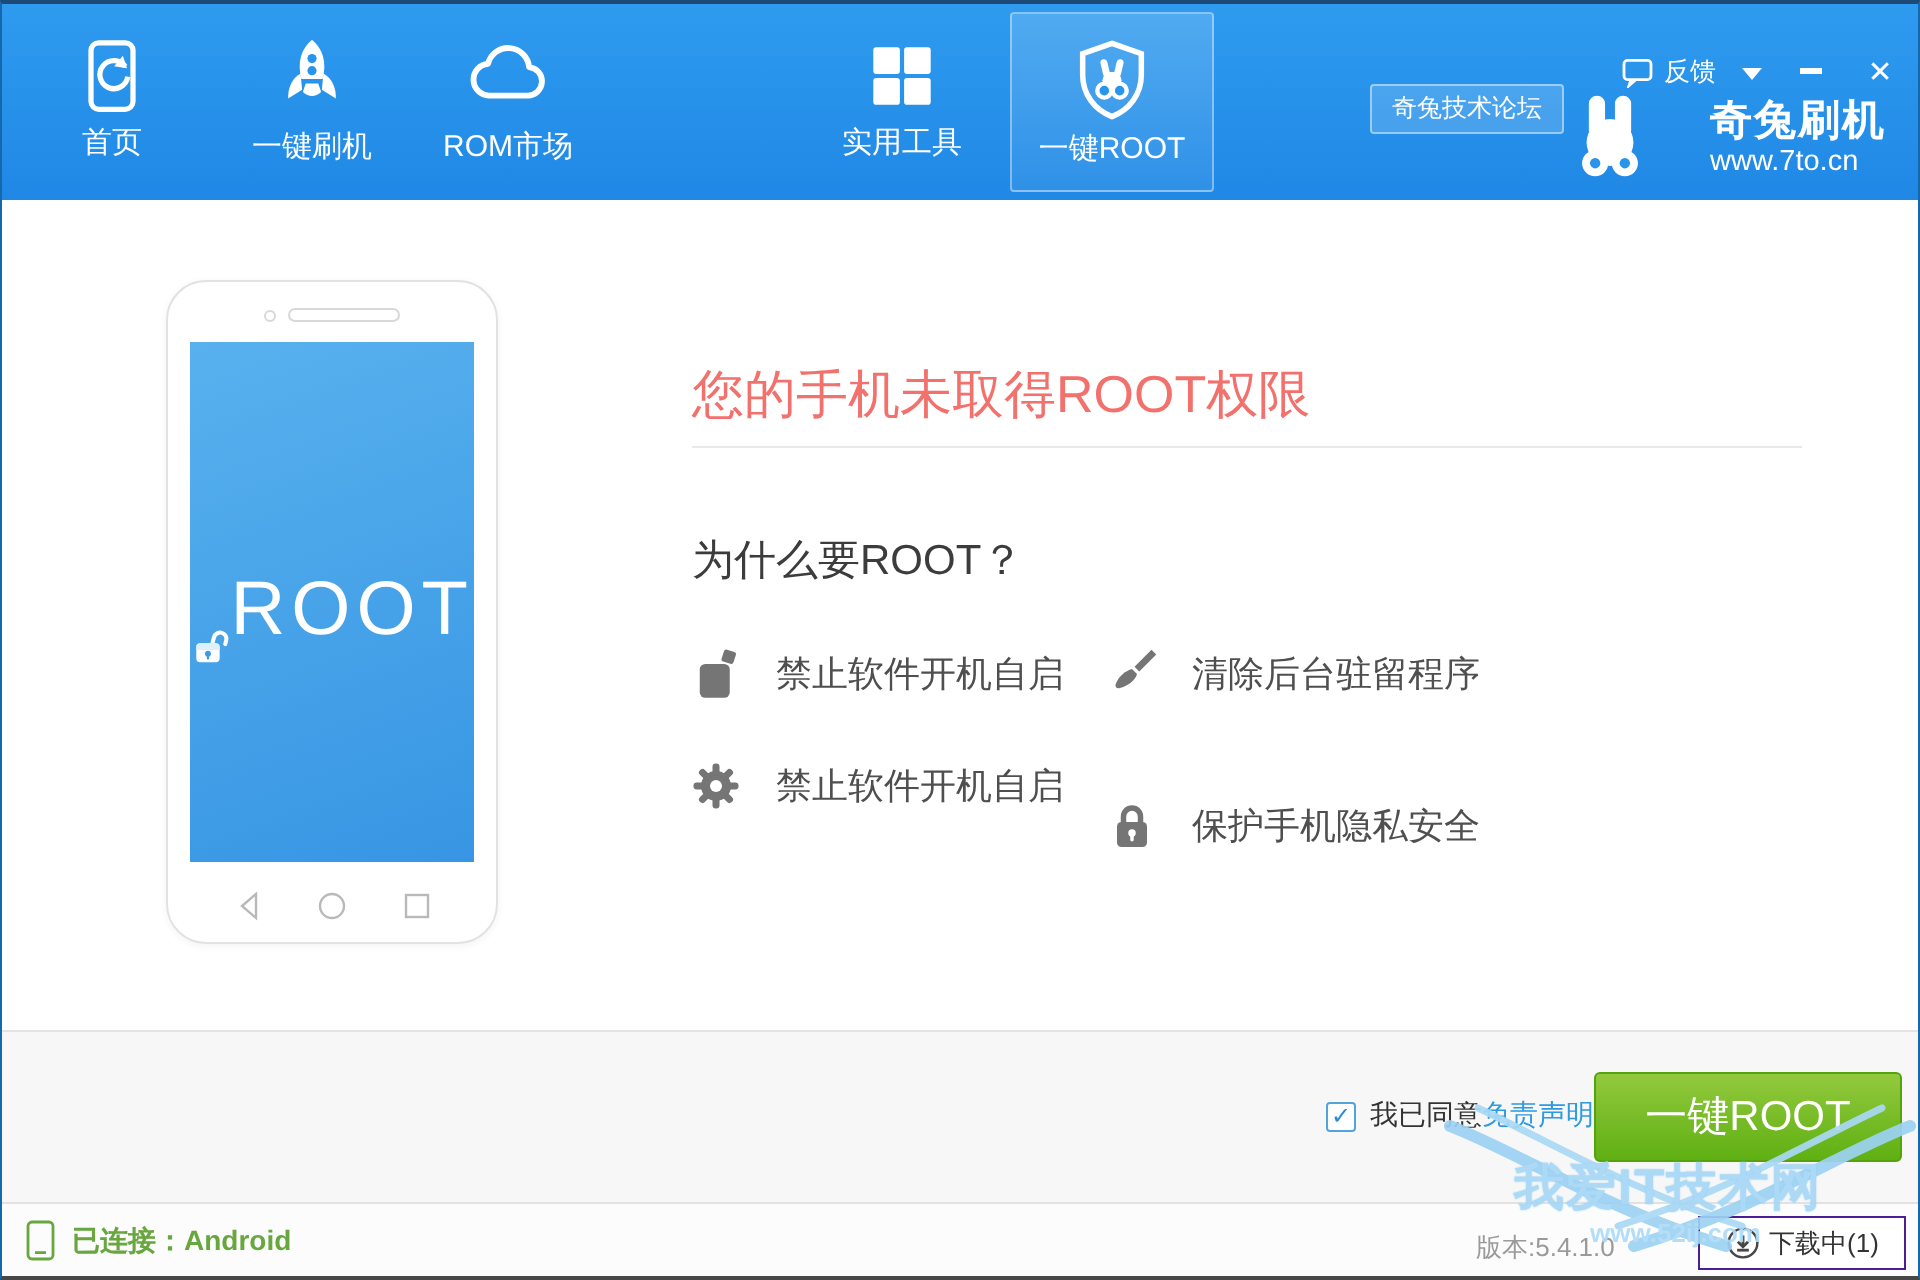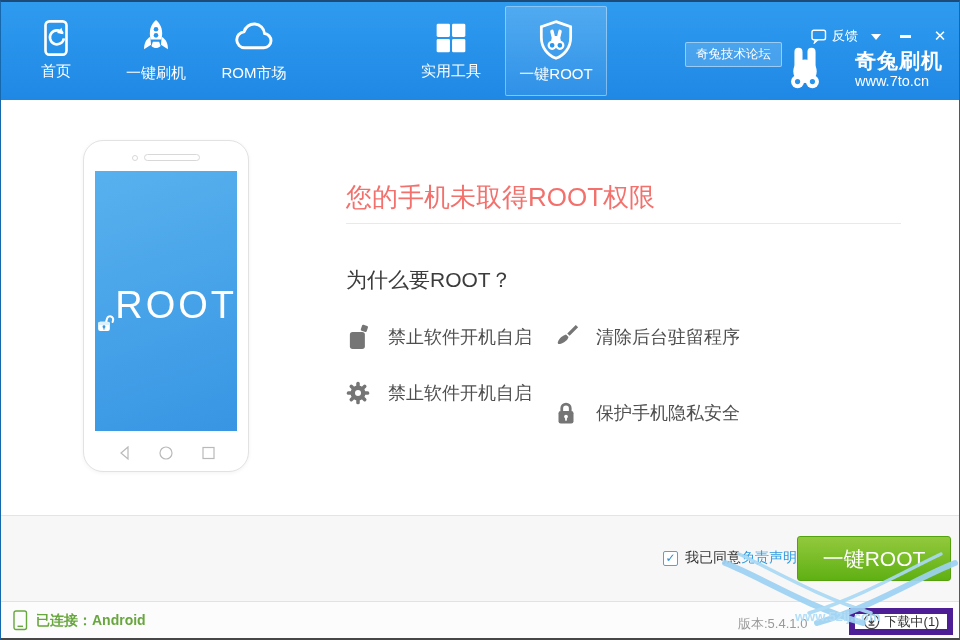--- a/index.html
+++ b/index.html
@@ -58,21 +58,21 @@
   .start-btn{position:absolute;left:796px;top:534px;width:154px;height:45px;
     background:linear-gradient(#93c93d,#5fb013);border:1px solid #54a30c;border-radius:3px;
     color:#fff;font-size:21px;text-align:center;line-height:43px;cursor:pointer;}
   
   .status-bar{position:absolute;left:0;right:0;top:599px;bottom:0;background:#fcfcfc;
     border-top:1px solid #e2e2e2;}
   .conn{position:absolute;left:12px;top:608px;display:flex;align-items:center;gap:8px;
     color:#68a63e;font-size:14px;font-weight:600;}
   .version{position:absolute;left:737px;top:613px;color:#9a9a9a;font-size:13px;}
   .download-btn{position:absolute;left:848px;top:606px;width:104px;height:27px;background:#fff;
-    border:6px solid #4c1d95;display:flex;align-items:center;justify-content:center;gap:5px;
+    border:1px solid #4c1d95;display:flex;align-items:center;justify-content:center;gap:5px;
     font-size:13px;color:#333;cursor:pointer;}
   
   .watermark{position:absolute;left:718px;top:545px;width:242px;height:95px;
     pointer-events:none;z-index:40;opacity:.92;}
   .wm-title{position:absolute;left:38px;top:30px;font-size:25px;font-weight:bold;color:#a6d8f6;
     letter-spacing:1px;white-space:nowrap;text-shadow:0 0 1px #8cc9ef;}
   .wm-url{position:absolute;left:76px;top:62px;font-size:13px;font-weight:bold;color:#aedcf7;}
   .wm-wings{position:absolute;left:0;top:0;}
 </style>
 </head>
@@ -260,16 +260,17 @@
     <span>下载中(1)</span>
   </div>
 
   <div class="watermark">
     <svg class="wm-wings" width="242" height="95" viewBox="0 0 242 95" fill="none" stroke-linecap="round">
       <path d="M6 16 C 42 30, 84 58, 144 76" stroke="#9dd2f3" stroke-width="6"></path>
       <path d="M20 7 C 56 24, 100 50, 152 66" stroke="#a9d9f5" stroke-width="3.5"></path>
       <path d="M236 16 C 200 30, 158 58, 98 76" stroke="#9dd2f3" stroke-width="6"></path>
       <path d="M222 7 C 186 24, 142 50, 90 66" stroke="#a9d9f5" stroke-width="3.5"></path>
     </svg>
+    <div class="wm-title">我爱IT技术网</div>
     <div class="wm-url">www.52ij.com</div>
   </div>
 
 </div>
 
 </body></html>

